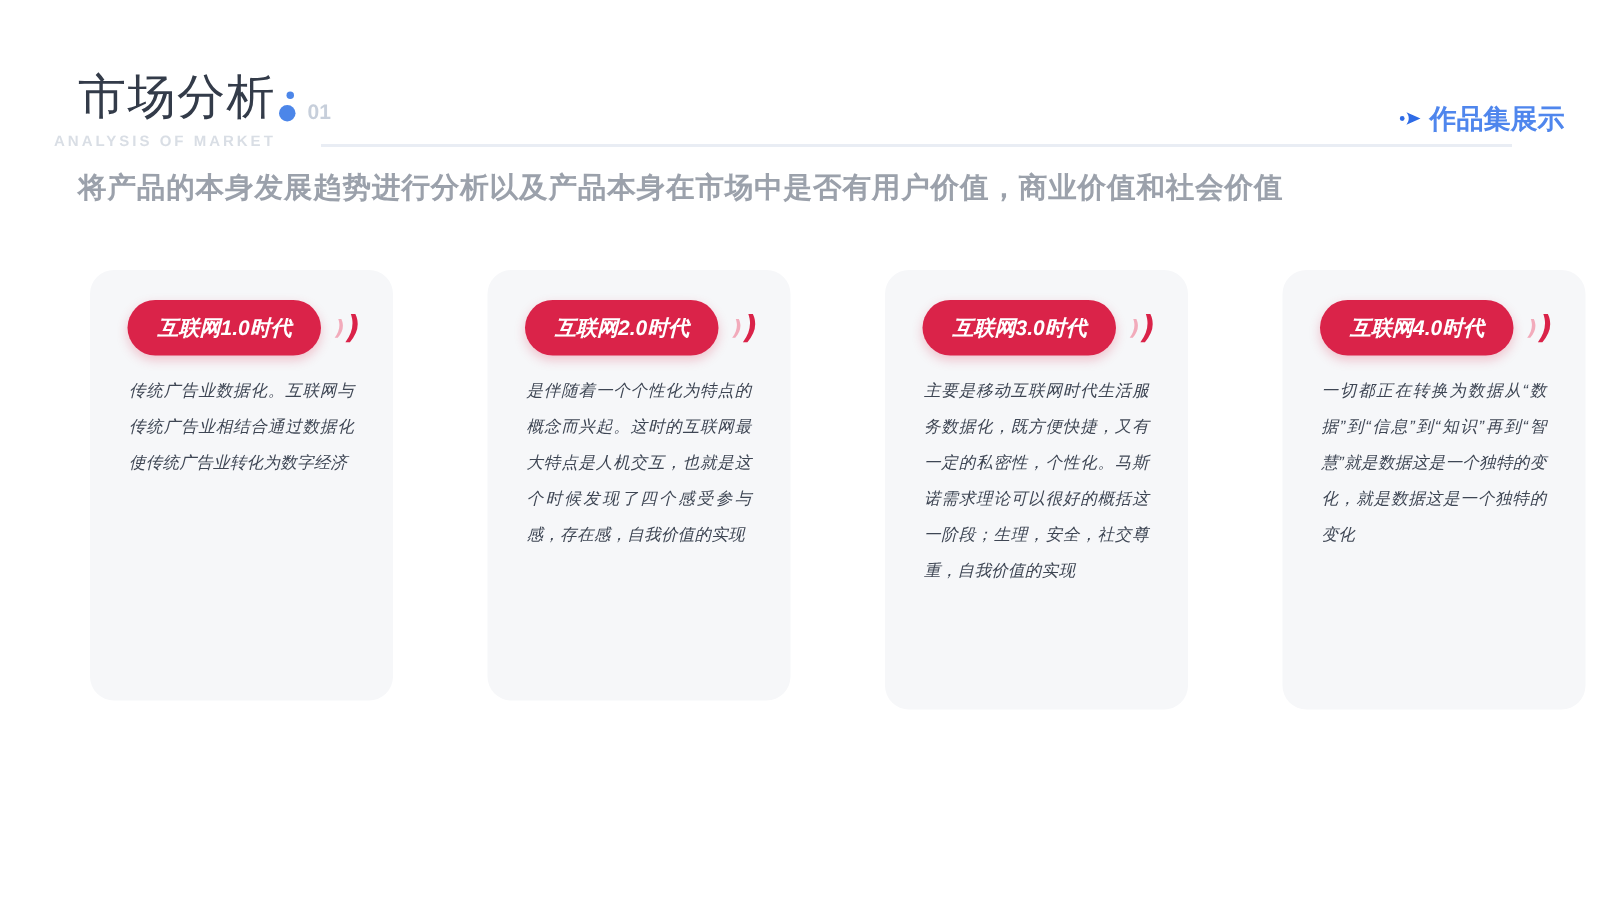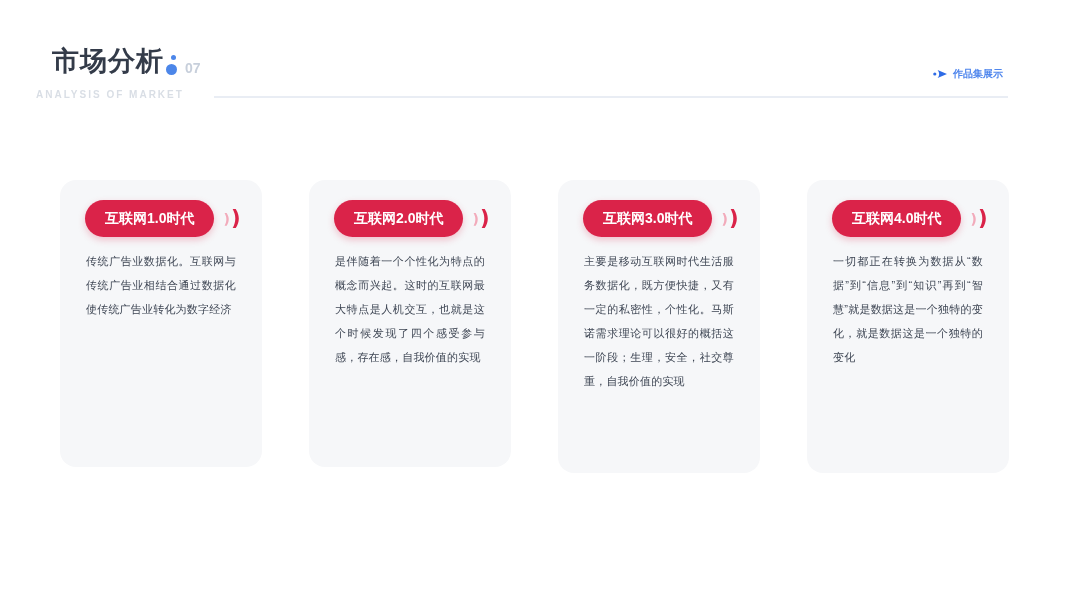--- a/index.html
+++ b/index.html
@@ -10,21 +10,21 @@
     overflow: hidden;
   }
   .slide { position: relative; width: 1067px; height: 600px; background: #ffffff; }
 
   
   .title-row {
     position: absolute; left: 52px; top: 46px;
     display: flex; align-items: flex-end;
   }
   .page-title {
-    margin: 0; font-size: 27px; font-weight: 700;
+    margin: 0; font-size: 32px; font-weight: 400;
     color: #333B49; letter-spacing: 1px; line-height: 1.15;
   }
   .title-colon {
     display: flex; flex-direction: column; align-items: flex-end;
     margin-left: 2px; margin-bottom: 2px;
   }
   .dot-small { width: 5px; height: 5px; border-radius: 50%; background: #4C86E9; margin-bottom: 4px; margin-right: 1px; }
   .dot-big   { width: 11px; height: 11px; border-radius: 50%; background: #4C86E9; }
   .title-index {
     font-size: 14px; font-weight: 700; color: #C7CFDB;
@@ -35,35 +35,35 @@
     font-size: 10px; font-weight: 700; letter-spacing: 2px;
     color: #D9DEE5;
   }
   .header-divider {
     position: absolute; left: 214px; top: 96px;
     width: 794px; height: 2px; background: #E9EDF4;
   }
   .portfolio-link {
     position: absolute; left: 933px; top: 67px;
     display: flex; align-items: center; gap: 5px;
-    color: #4F86ED; font-size: 10px; font-weight: 700;
+    color: #4F86ED; font-size: 18px; font-weight: 700;
     cursor: pointer; white-space: nowrap;
   }
   .portfolio-link .arrow { display: inline-flex; }
 
   .description {
     position: absolute; left: 52px; top: 112px;
     font-size: 19px; font-weight: 700; letter-spacing: 0.6px;
     color: #9BA1AB; white-space: nowrap;
   }
 
   
   .cards {
     position: absolute; left: 60px; top: 180px;
-    display: flex; gap: 47px;
+    display: flex; gap: 63px; font-style: italic;
   }
   .card {
     width: 202px; height: 287px;
     background: #F6F7F9; border-radius: 16px;
     box-sizing: border-box;
     padding: 20px 26px 0 26px;
   }
   .card.tall { height: 293px; }
   .badge-row {
     display: flex; align-items: center;
@@ -93,36 +93,37 @@
 <body>
 
 <div class="slide">
 
   <div class="title-row">
     <h1 class="page-title">市场分析</h1>
     <span class="title-colon">
       <span class="dot-small"></span>
       <span class="dot-big"></span>
     </span>
-    <span class="title-index">07</span>
+    <span class="title-index">01</span>
   </div>
 
   <div class="subtitle-en">ANALYSIS OF MARKET</div>
   <div class="header-divider"></div>
 
   <div class="portfolio-link">
     <span class="arrow">
       <svg width="15" height="10" viewBox="0 0 15 10" aria-hidden="true">
         <circle cx="1.8" cy="5" r="1.6" fill="#2E6BE6"></circle>
         <path d="M14 5 L4.6 0.9 C6.7 3.4 6.7 6.6 4.6 9.1 Z" fill="#2E6BE6"></path>
       </svg>
     </span>
     <span>作品集展示</span>
   </div>
 
+  <div class="description">将产品的本身发展趋势进行分析以及产品本身在市场中是否有用户价值，商业价值和社会价值</div>
 
   <div class="cards">
 
     <section class="card">
       <div class="badge-row">
         <span class="era-badge">互联网1.0时代</span>
         <span class="wave-icon">
           <span class="wave wave-sm">)</span>
           <span class="wave wave-lg">)</span>
         </span>

